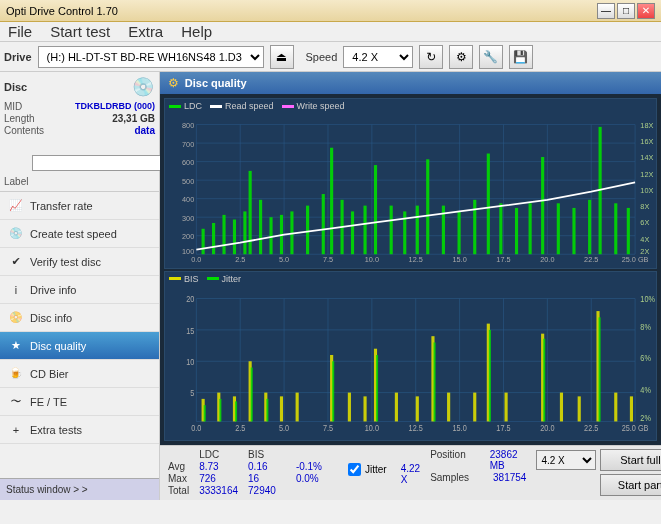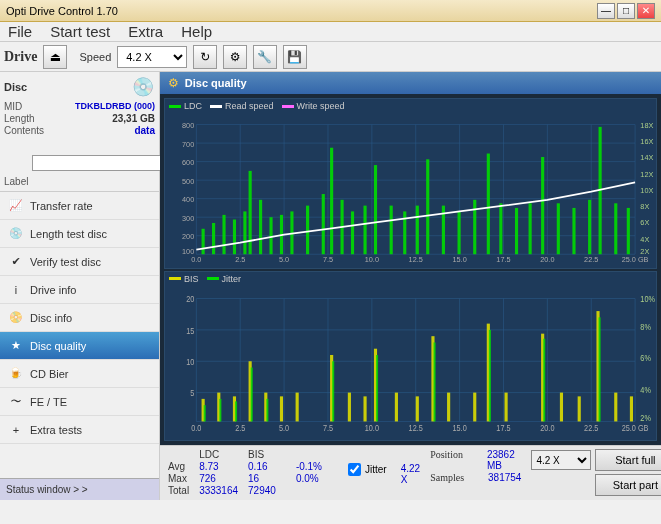--- a/index.html
+++ b/index.html
@@ -10,21 +10,21 @@
     #title-bar .win-controls { display: flex; gap: 2px; }
     #title-bar .win-btn { width: 18px; height: 16px; border: 1px solid #888; background: linear-gradient(to bottom, #fff, #ddd); display: flex; align-items: center; justify-content: center; font-size: 10px; cursor: pointer; }
     #title-bar .win-btn.close { background: linear-gradient(to bottom, #f88, #e44); color: white; }
     
     
     #menu-bar { background: #f0f0f0; height: 20px; display: flex; align-items: center; padding: 0 4px; border-bottom: 1px solid #ccc; gap: 10px; }
     #menu-bar span { font-size: 15px; color: #333; cursor: pointer; padding: 2px 4px; }
     
     
     #drive-bar { background: #f0f0f0; height: 30px; display: flex; align-items: center; padding: 2px 4px; border-bottom: 1px solid #ccc; gap: 6px; }
-    #drive-bar .drive-label { font-size: 14px; font-weight: bold; color: #333; font-family: Liberation Serif, serif; }
+    #drive-bar .drive-label { font-size: 11px; font-weight: bold; color: #333; }
     #drive-bar .drive-select { height: 22px; font-size: 11px; background: white; border: 1px solid #999; padding: 1px 4px; min-width: 220px; }
     #drive-bar .speed-label { font-size: 11px; color: #333; margin-left: 6px; }
     #drive-bar .speed-select { height: 22px; font-size: 11px; background: white; border: 1px solid #999; padding: 1px 4px; width: 70px; }
     #drive-bar .toolbar-btn { width: 24px; height: 24px; border: 1px solid #999; background: linear-gradient(to bottom, #fff, #ddd); display: flex; align-items: center; justify-content: center; cursor: pointer; font-size: 12px; }
     
     
     #main { display: flex; height: calc(524px - 22px - 20px - 30px - 24px); }
     
     
     #sidebar { width: 160px; background: #f0f0f0; border-right: 1px solid #ccc; display: flex; flex-direction: column; flex-shrink: 0; }
@@ -78,21 +78,21 @@
     #stats-table { font-size: 10px; }
     #stats-table table { border-collapse: collapse; }
     #stats-table td { padding: 0 8px 1px 2px; color: #333; }
     #stats-table td.blue { color: #0000cc; }
     #stats-table td.header { color: #333; font-weight: normal; }
     
     #jitter-section { display: flex; align-items: center; gap: 4px; font-size: 10px; }
     
     #speed-position { font-size: 10px; }
     #speed-position div { display: flex; justify-content: space-between; gap: 20px; margin-bottom: 1px; }
-    #speed-position .label { color: #333; font-family: Liberation Serif, serif; }
+    #speed-position .label { color: #333; }
     #speed-position .value { color: #0000cc; }
     
     .start-btn { width: 80px; height: 22px; background: linear-gradient(to bottom, #f0f0f0, #d8d8d8); border: 1px solid #888; font-size: 11px; cursor: pointer; display: flex; align-items: center; justify-content: center; }
     #stats-right { display: flex; flex-direction: column; gap: 4px; margin-left: auto; }
     
     
     #progress-bar-area { height: 24px; background: #e8e8e8; border-top: 1px solid #ccc; display: flex; align-items: center; gap: 6px; padding: 0 6px; }
     #prog-bar-outer { flex: 1; height: 14px; border: 1px solid #666; background: white; }
     #prog-bar-inner { height: 100%; background: linear-gradient(to right, #44cc44, #22aa22); }
     #prog-percent { font-size: 10px; color: #333; width: 36px; text-align: right; }
@@ -114,20 +114,23 @@
 
 <div id="menu-bar">
   <span>File</span>
   <span>Start test</span>
   <span>Extra</span>
   <span>Help</span>
 </div>
 
 <div id="drive-bar">
   <span class="drive-label">Drive</span>
+  <select class="drive-select">
+    <option>(H:)  HL-DT-ST BD-RE  WH16NS48 1.D3</option>
+  </select>
   <div class="toolbar-btn">⏏</div>
   <span class="speed-label">Speed</span>
   <select class="speed-select">
     <option>4.2 X</option>
   </select>
   <div class="toolbar-btn">↻</div>
   <div class="toolbar-btn">⚙</div>
   <div class="toolbar-btn">🔧</div>
   <div class="toolbar-btn">💾</div>
 </div>
@@ -161,21 +164,21 @@
         <div id="label-browse">…</div>
       </div>
     </div>
 
     <div class="nav-item">
       <div class="nav-icon">📈</div>
       <span>Transfer rate</span>
     </div>
     <div class="nav-item">
       <div class="nav-icon">💿</div>
-      <span>Length test disc</span>
+      <span>Create test speed</span>
     </div>
     <div class="nav-item">
       <div class="nav-icon">✔</div>
       <span>Verify test disc</span>
     </div>
     <div class="nav-item">
       <div class="nav-icon">ℹ</div>
       <span>Drive info</span>
     </div>
     <div class="nav-item">

